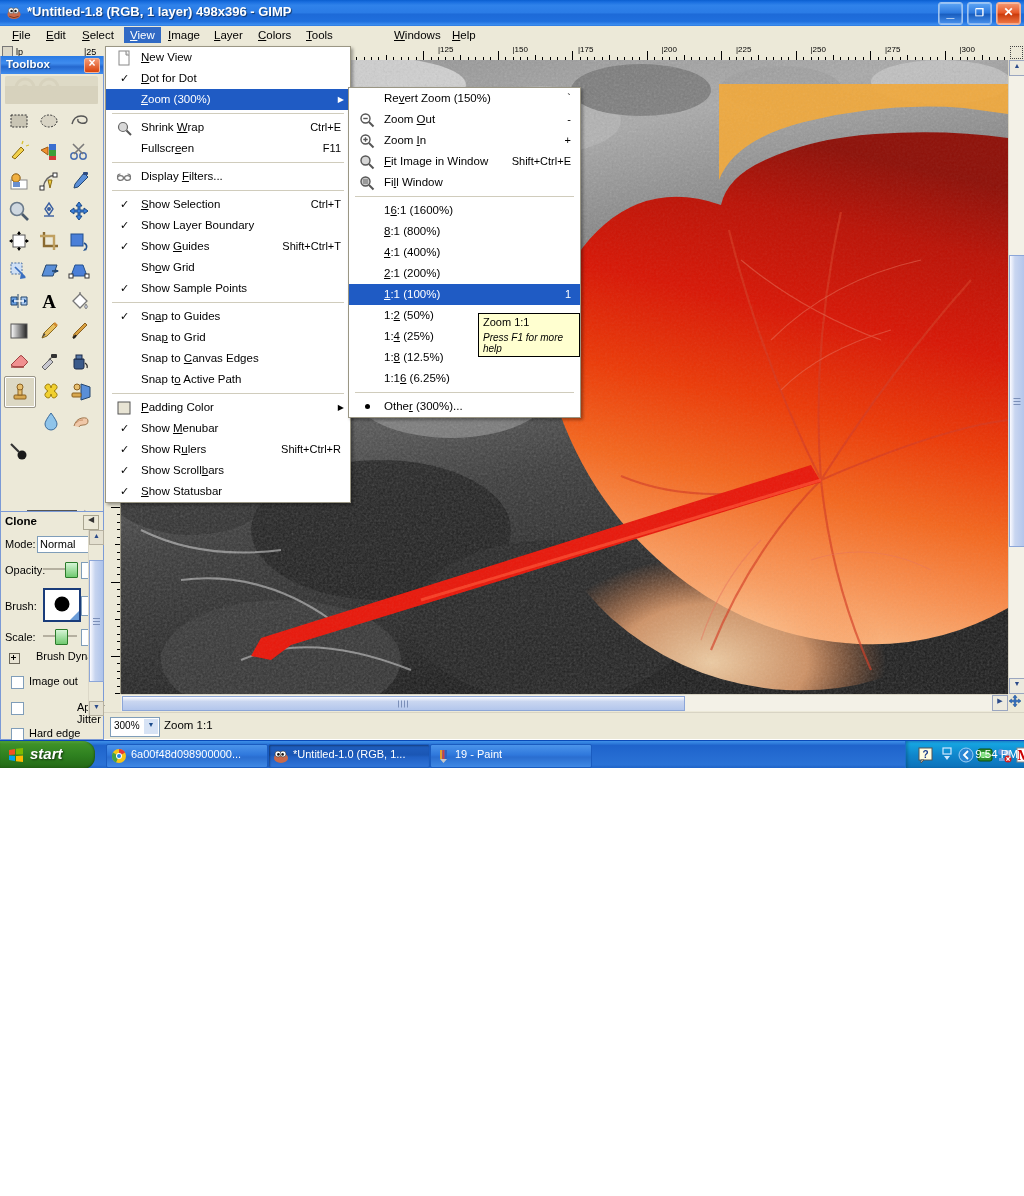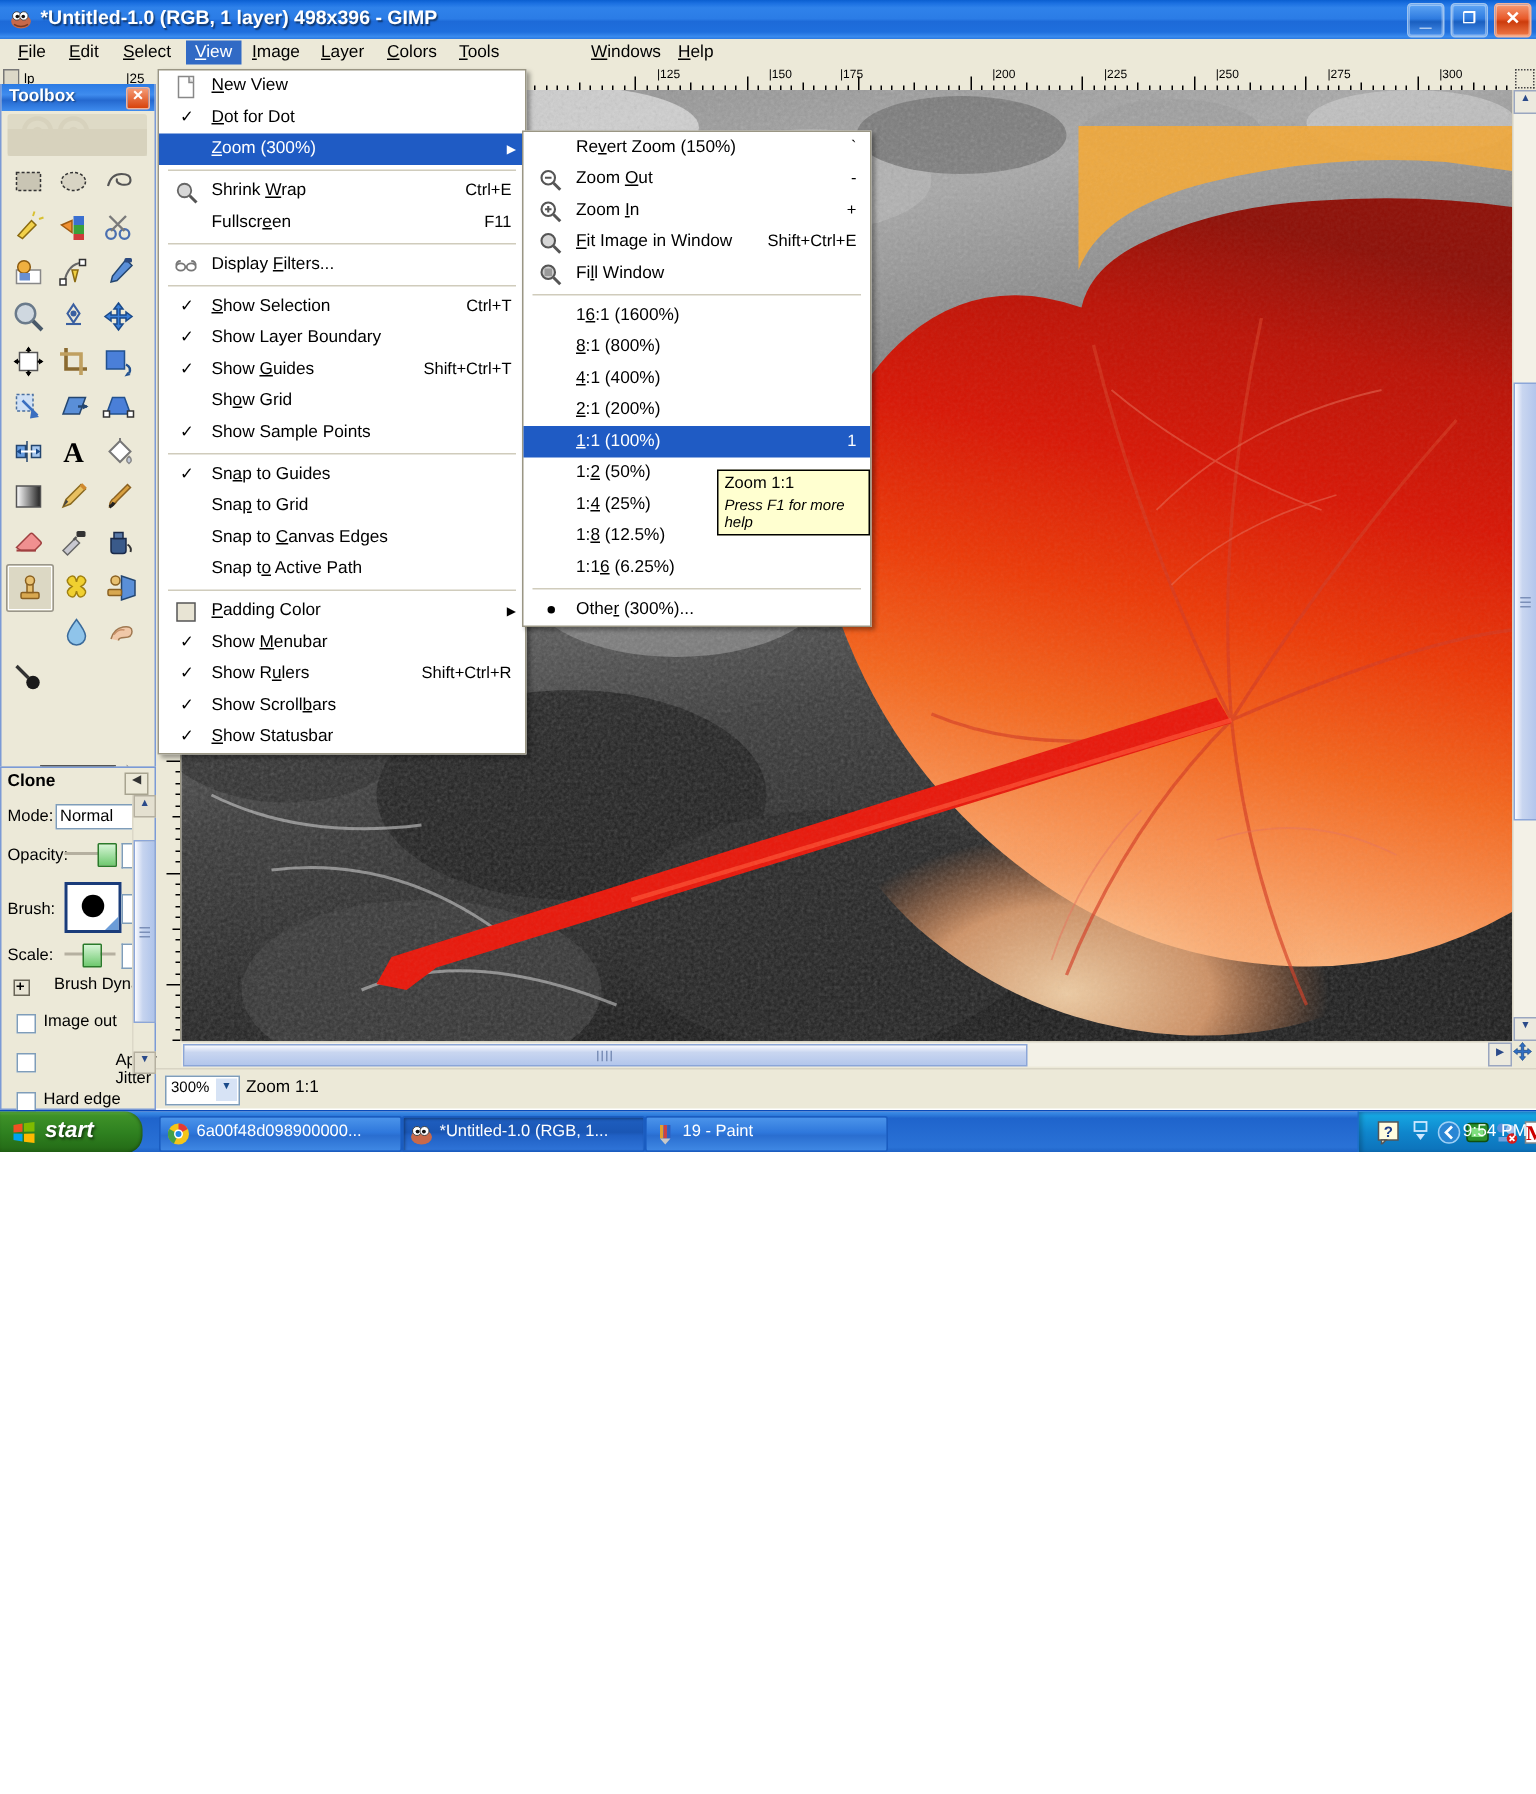--- a/index.html
+++ b/index.html
@@ -158,21 +158,21 @@
 
   <div class="titlebar">
     <svg class="title-icon" viewBox="0 0 16 16">
       <ellipse cx="8" cy="10" rx="7" ry="5" fill="#c8694a"></ellipse>
       <circle cx="5" cy="6" r="3" fill="#fff" stroke="#333" stroke-width=".6"></circle>
       <circle cx="10" cy="6" r="3" fill="#fff" stroke="#333" stroke-width=".6"></circle>
       <circle cx="5.4" cy="6.4" r="1.3" fill="#111"></circle>
         <circle cx="9.6" cy="6.4" r="1.3" fill="#111"></circle>
       <path d="M3 12 q5 3 10 0" stroke="#7a3a22" stroke-width="1" fill="none"></path>
     </svg>
-    <div class="title-text">*Untitled-1.0 (RGB, 1 layer) 498x396 - GIMP</div>
+    <div class="title-text">*Untitled-1.8 (RGB, 1 layer) 498x396 - GIMP</div>
     <div class="winbtns">
       <div class="wbtn min"><span class="g">_</span></div>
       <div class="wbtn max"><span class="g" style="font-size:10px;">❐</span></div>
       <div class="wbtn close"><span class="g">✕</span></div>
     </div>
   </div>
 
   <div class="menubar" id="menubar">
       <div class="mi" style="left: 6px;"><u>F</u>ile</div>
       <div class="mi" style="left: 40px;"><u>E</u>dit</div>
@@ -314,21 +314,21 @@
         <div class="tick" style="left: 832.05px; height: 3px;"></div>
         <div class="tick" style="left: 839.5px; height: 3px;"></div>
         <div class="tick" style="left: 846.95px; height: 3px;"></div>
         <div class="tick" style="left: 854.4px; height: 3px;"></div>
         <div class="tick" style="left: 861.85px; height: 5px;"></div>
         <div class="tick" style="left: 869.3px; height: 3px;"></div>
         <div class="tick" style="left: 876.75px; height: 3px;"></div>
         <div class="tick" style="left: 884.2px; height: 3px;"></div>
         <div class="rlabel" style="left: 318px;">|125</div>
         <div class="rlabel" style="left: 392.5px;">|150</div>
-        <div class="rlabel" style="left: 440px; text-align: center;">|175</div>
+        <div class="rlabel" style="left: 458px; text-align: center;">|175</div>
         <div class="rlabel" style="left: 541.5px;">|200</div>
         <div class="rlabel" style="left: 616px;">|225</div>
         <div class="rlabel" style="left: 690.5px;">|250</div>
         <div class="rlabel" style="left: 765px;">|275</div>
         <div class="rlabel" style="left: 839.5px;">|300</div>
       </div>
 
     <div class="ruler-v" id="ruler-v">
         <div class="tick" style="right: 0px; top: 0px; height: 1px; width: 9px; bottom: auto;"></div>
         <div class="tick" style="right: 0px; top: 7.45px; height: 1px; width: 3px; bottom: auto;"></div>

